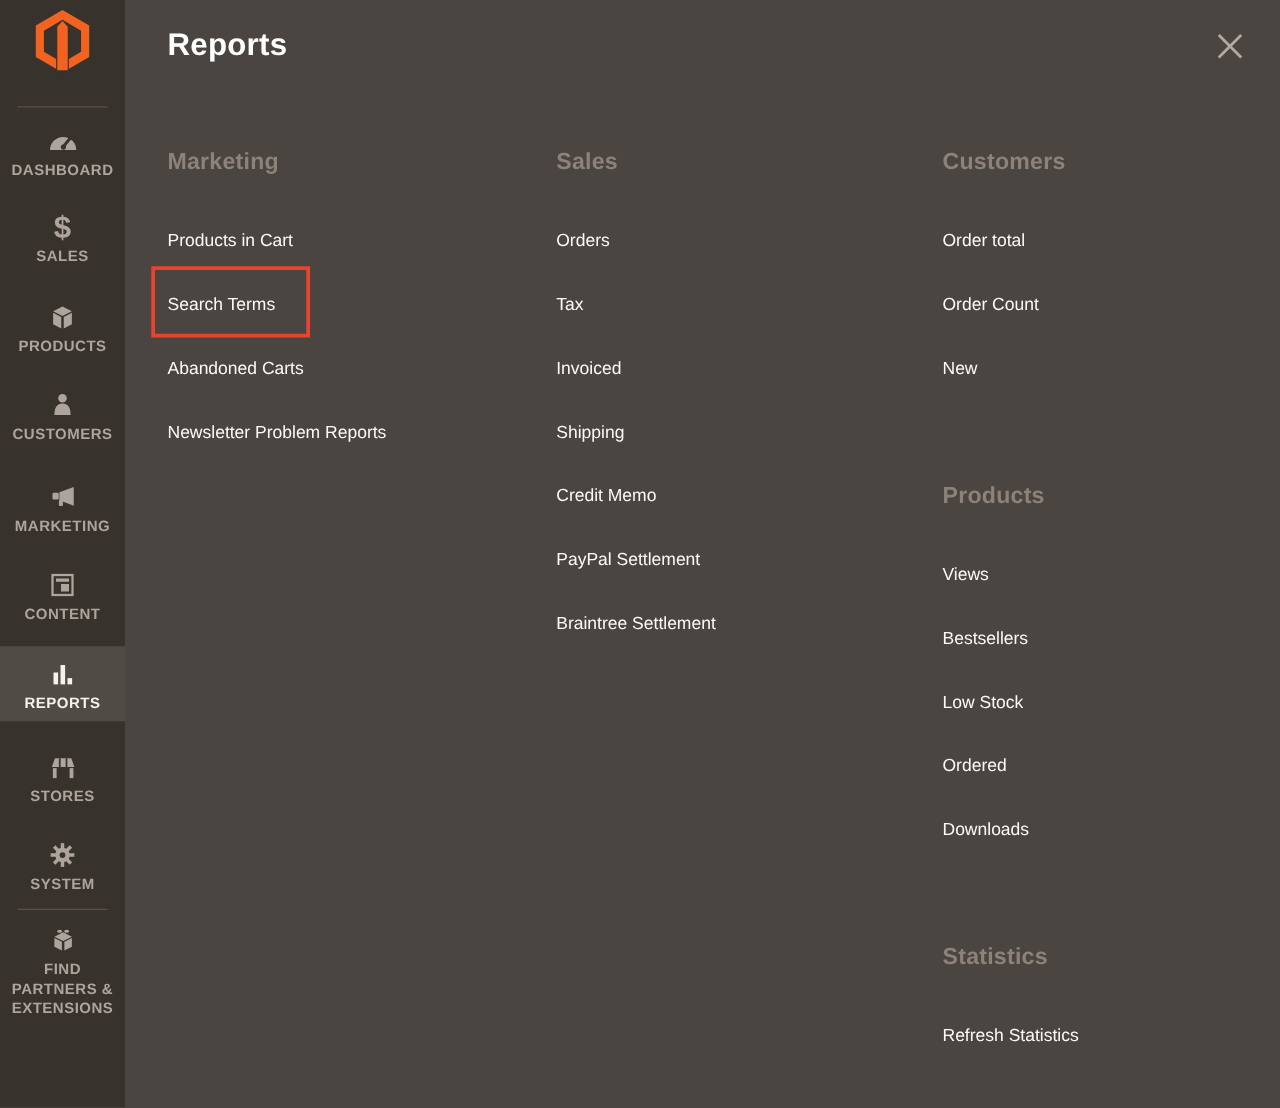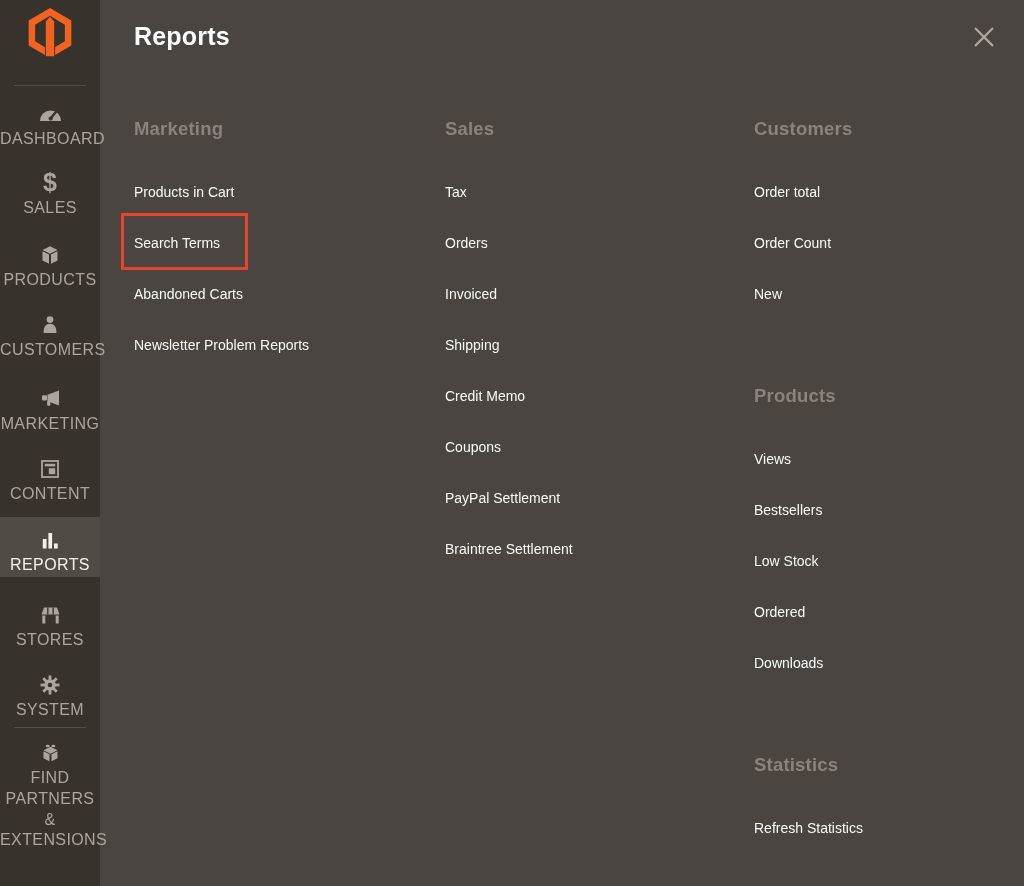--- a/index.html
+++ b/index.html
@@ -21,21 +21,21 @@
   
   .sidebar{position:absolute;left:0;top:0;width:100px;height:886px;background:var(--side-bg);z-index:2;}
   .logo{position:absolute;top:7px;left:0;width:100px;text-align:center;cursor:pointer;}
   .divider{position:absolute;left:14px;width:72px;height:1px;background:var(--divider);}
   .divider.top{top:85px;}
   .divider.bottom{top:727px;}
   .nav-item{position:absolute;left:0;width:100px;text-align:center;color:var(--side-icon);cursor:pointer;}
   .nav-item .icn{display:block;height:27px;line-height:26px;}
   .nav-item .icn svg{vertical-align:middle;}
   .nav-item .dollar{font-size:25px;font-weight:700;line-height:26px;color:var(--side-icon);}
-  .nav-item .lbl{display:block;margin-top:2px;font-size:16px;letter-spacing:.4px;line-height:1.3;color:var(--side-label);}
+  .nav-item .lbl{display:block;margin-top:2px;font-size:12px;letter-spacing:.4px;line-height:1.3;color:var(--side-label);font-weight:bold;}
   .nav-item.active{background:var(--active-bg);top:517px;height:60px;padding-top:9px;color:#f5f1ec;}
   .nav-item.active .lbl{color:#f5f1ec;}
 
   
   .panel{position:absolute;left:100px;top:0;width:924px;height:886px;background:var(--panel-bg);}
   .panel h1{position:absolute;left:34px;top:22px;font-size:25px;font-weight:700;color:#ffffff;letter-spacing:.2px;}
   .close{position:absolute;right:26px;top:24px;width:28px;height:28px;background:none;border:none;cursor:pointer;padding:0;}
 
   .col{position:absolute;top:103px;width:290px;}
   .col.c0{left:34px;} .col.c1{left:345px;} .col.c2{left:654px;}
@@ -161,26 +161,25 @@
           <div class="sec-title">Marketing</div>
           <div class="menu-item">Products in Cart</div>
           <div class="menu-item"><span class="highlight-box" style="border-color: rgb(232, 67, 46);"></span>Search Terms</div>
           <div class="menu-item">Abandoned Carts</div>
           <div class="menu-item">Newsletter Problem Reports</div>
         </div>
       </div>
       <div class="col c1">
         <div class="menu-section">
           <div class="sec-title">Sales</div>
+          <div class="menu-item">Orders</div>
           <div class="menu-item">Tax</div>
-          <div class="menu-item">Orders</div>
           <div class="menu-item">Invoiced</div>
           <div class="menu-item">Shipping</div>
           <div class="menu-item">Credit Memo</div>
-          <div class="menu-item">Coupons</div>
           <div class="menu-item">PayPal Settlement</div>
           <div class="menu-item">Braintree Settlement</div>
         </div>
       </div>
       <div class="col c2">
         <div class="menu-section">
           <div class="sec-title">Customers</div>
           <div class="menu-item">Order total</div>
           <div class="menu-item">Order Count</div>
           <div class="menu-item">New</div>

